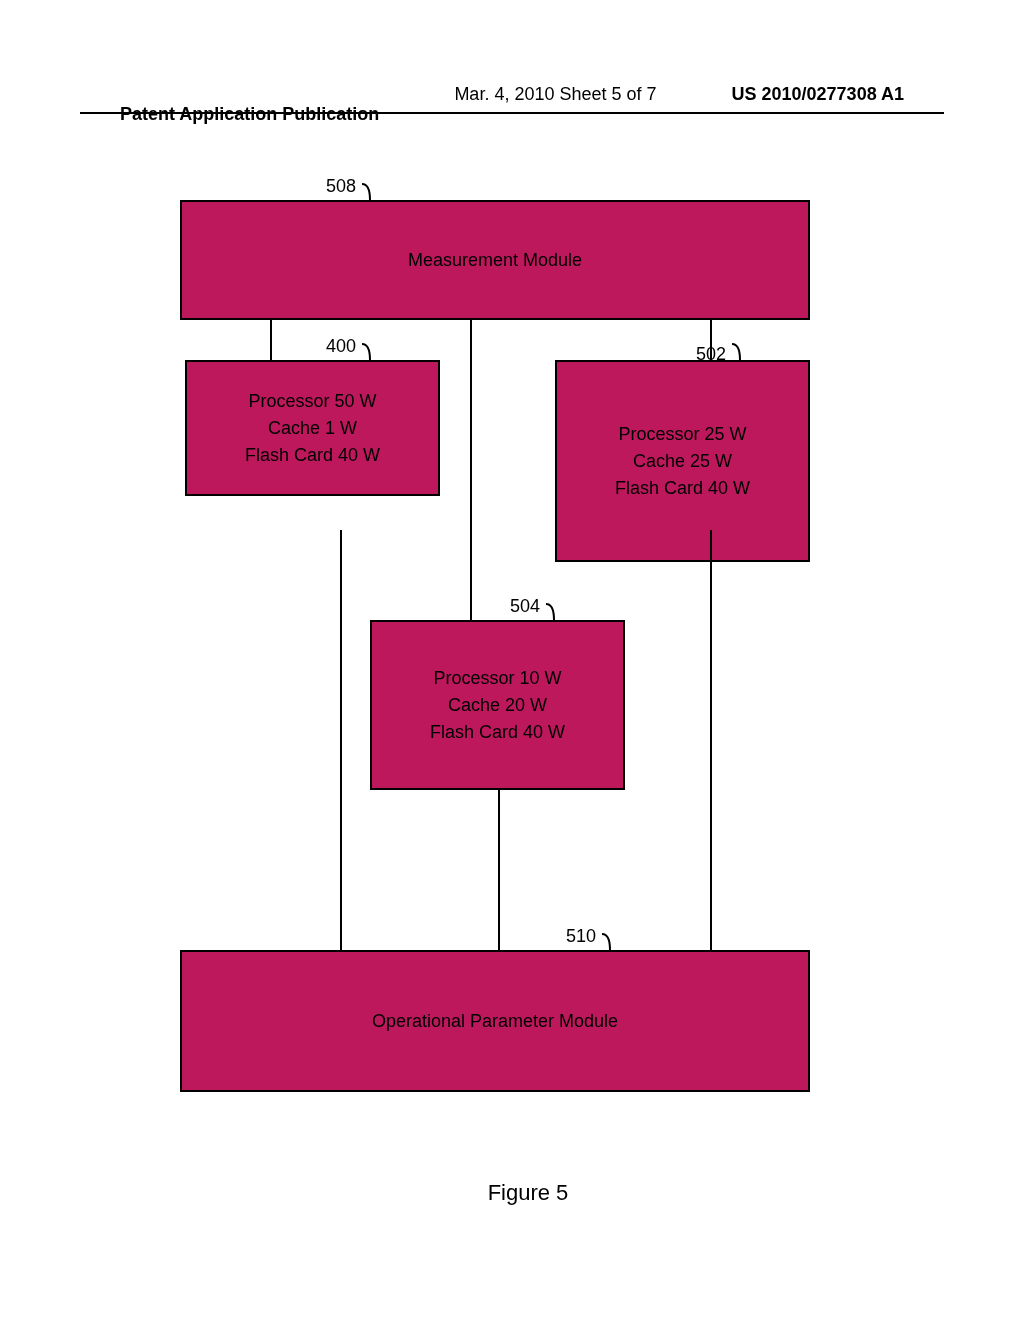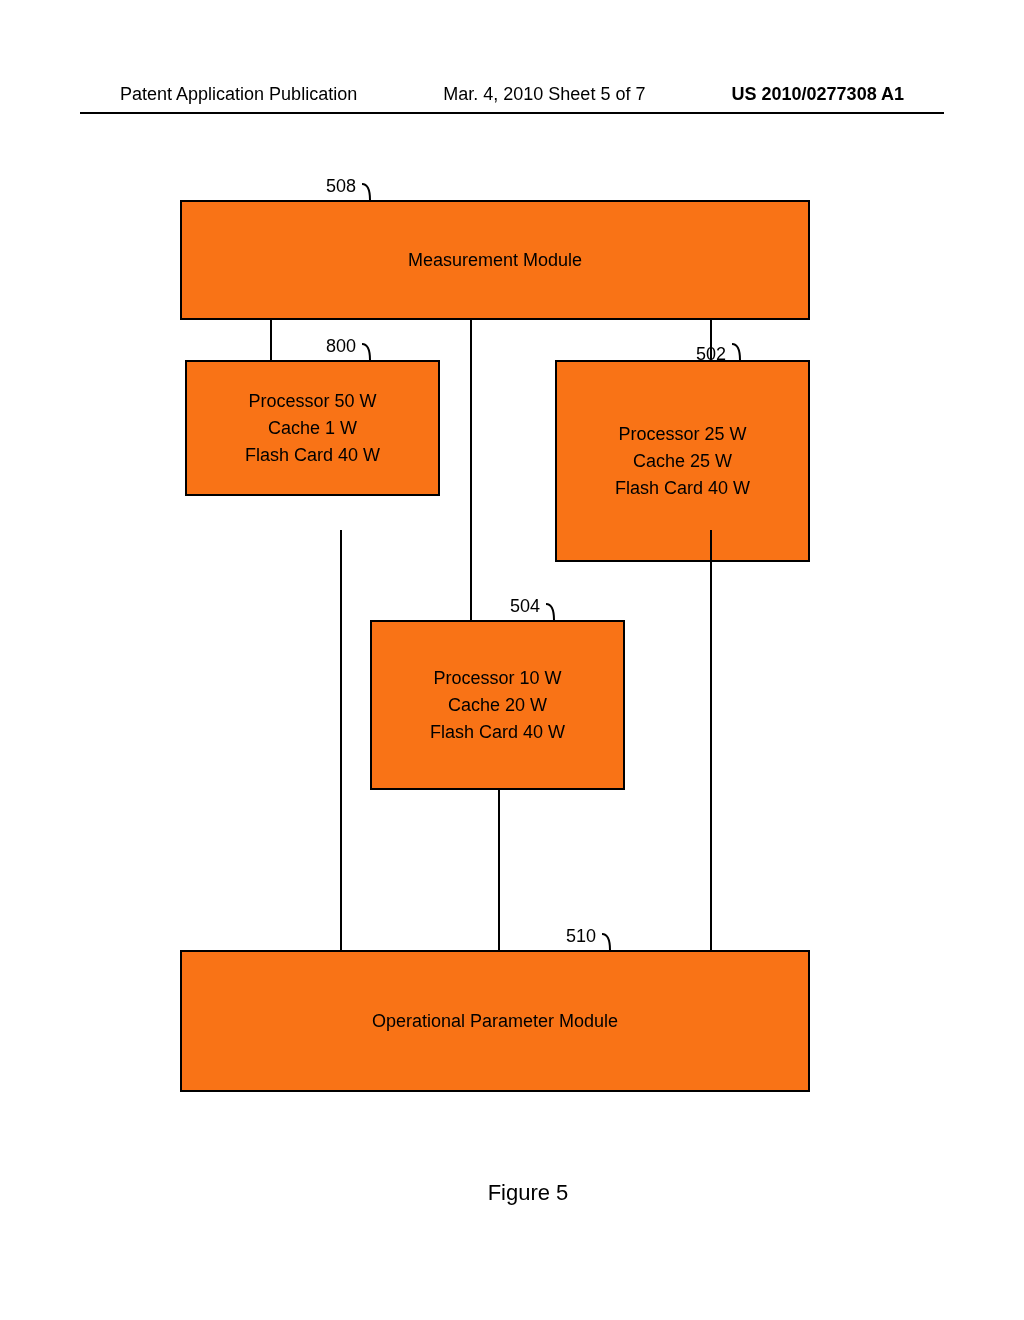--- a/index.html
+++ b/index.html
@@ -13,40 +13,40 @@
   .header {
     position: absolute;
     top: 84px;
     left: 0;
     right: 0;
     display: flex;
     justify-content: space-between;
     padding: 0 120px;
     font-size: 18px;
   }
-  .header .bold { font-weight: normal; }
+  .header .bold { font-weight: bold; margin-top: 20px; }
   .header .pubnum { font-weight: bold; }
   .hr {
     position: absolute;
     top: 112px;
     left: 80px;
     right: 80px;
     border-top: 2px solid #000;
   }
   .canvas {
     position: absolute;
     top: 160px;
     left: 0;
     width: 1024px;
     height: 1050px;
   }
   .box {
     position: absolute;
     border: 2px solid #000;
-    background: #f97316;
+    background: #be185d;
     display: flex;
     flex-direction: column;
     align-items: center;
     justify-content: center;
     font-size: 18px;
     line-height: 1.5;
     text-align: center;
   }
   .reflabel {
     position: absolute;
@@ -92,21 +92,21 @@
   </svg>
 
   <div class="vline" style="left:270px; top:160px; height:40px;"></div>
   <div class="vline" style="left:710px; top:160px; height:40px;"></div>
 
   <div class="box" style="left:185px; top:200px; width:255px; height:136px;">
     <span>Processor  50 W</span>
     <span>Cache  1 W</span>
     <span>Flash Card  40 W</span>
   </div>
-  <div class="reflabel" style="left:326px; top:176px;">800</div>
+  <div class="reflabel" style="left:326px; top:176px;">400</div>
   <svg class="hook" style="left:360px; top:182px;">
     <path d="M2 2 Q10 2 10 18" stroke="#000" stroke-width="2" fill="none"></path>
   </svg>
 
   <div class="box" style="left:555px; top:200px; width:255px; height:202px;">
     <span>Processor  25 W</span>
     <span>Cache  25 W</span>
     <span>Flash Card  40 W</span>
   </div>
   <div class="reflabel" style="left:696px; top:160px;margin-top:24px;">502</div>

